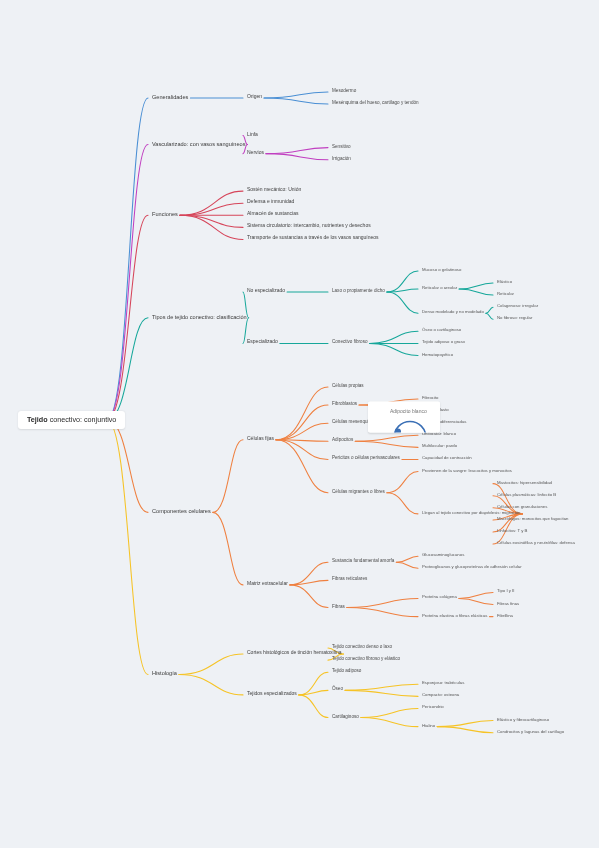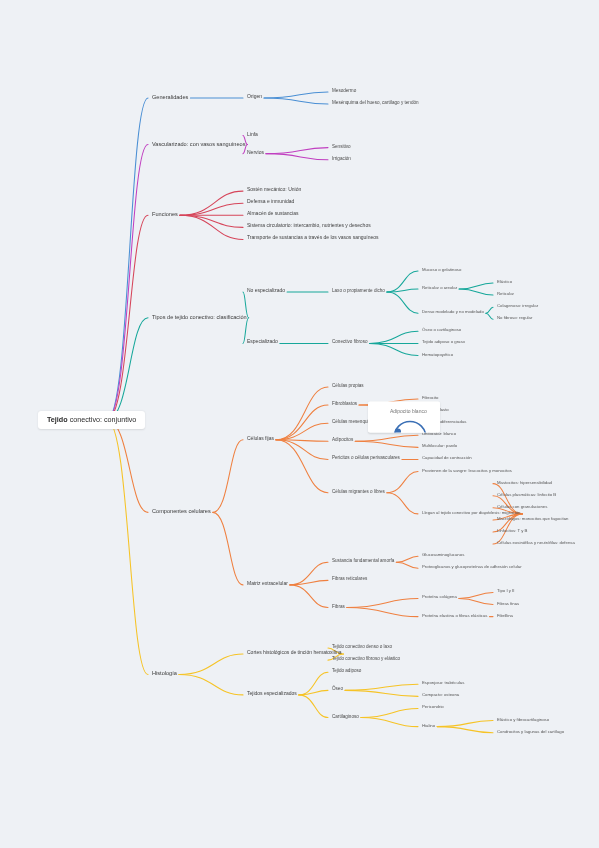--- a/index.html
+++ b/index.html
@@ -20,21 +20,20 @@
     line-height:1.12;
   }
   .node.root{
     background:#ffffff;
     border-radius:3px;
     padding:5px 9px;
     font-size:7.2px;
     color:#2b2b2b;
     box-shadow:0 1px 2px rgba(0,0,0,.10);
     transform:translateY(-50%);
-    margin-left:20px;
   }
   .node.root b{font-weight:bold;}
   .node.lvl1{font-size:5.6px;color:#3a3a3a;padding-bottom:2px;}
   .node.lvl2{font-size:5.0px;color:#404040;padding-bottom:2px;}
   .node.lvl3{font-size:4.6px;color:#4a4a4a;padding-bottom:2px;}
   .node.lvl4{font-size:4.3px;color:#555;padding-bottom:2px;}
   .thumb{
     position:absolute;
     transform:translateY(-50%);
     background:#fff;

